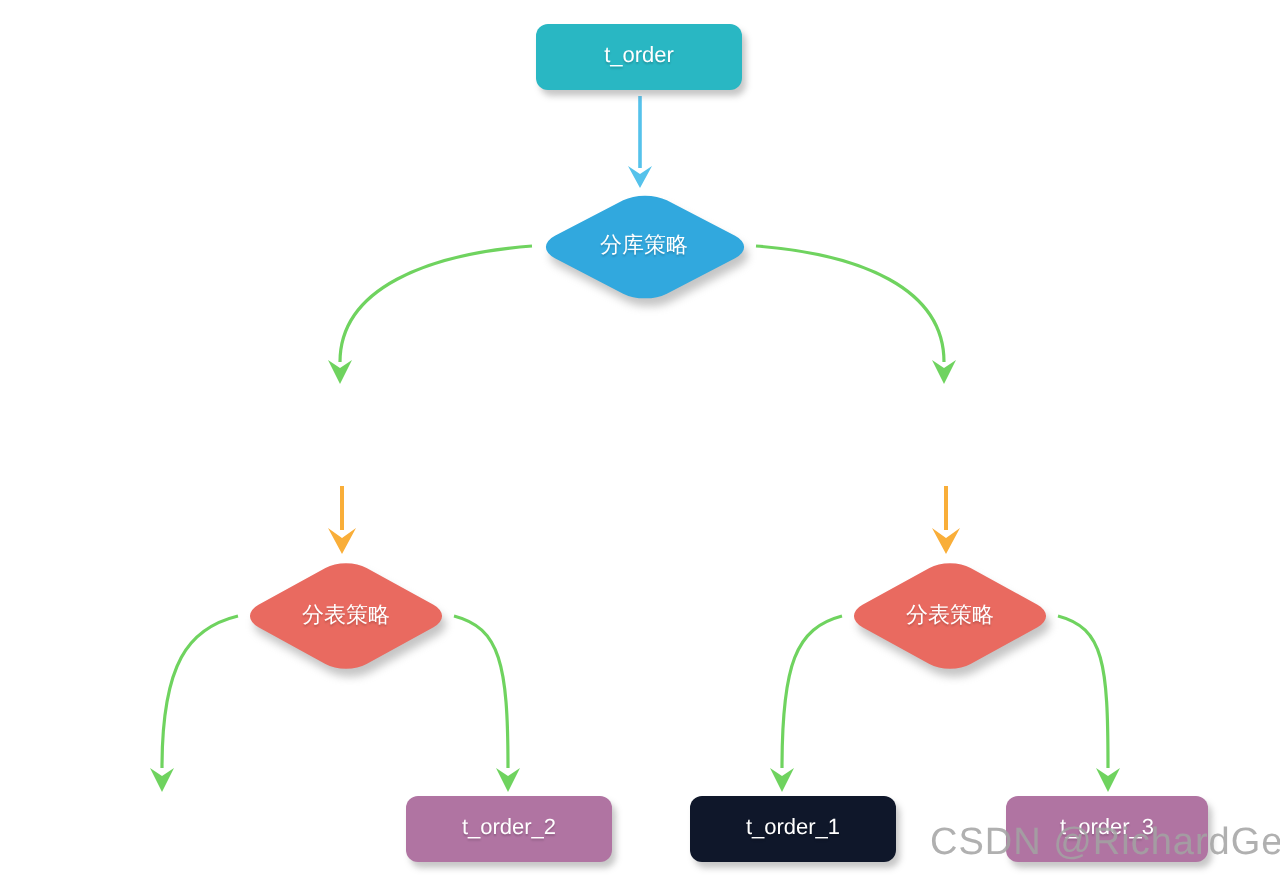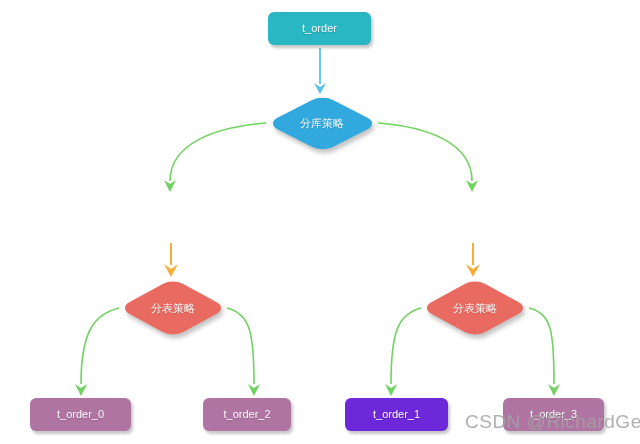--- a/index.html
+++ b/index.html
@@ -17,21 +17,21 @@
     text-shadow:0 1px 1px rgba(0,0,0,0.18);
   }
 
   
   .rect-node{
     position:absolute;border-radius:6px;
     box-shadow:2px 3px 3px rgba(130,130,130,0.45);
   }
   .rect-root{left:268px;top:12px;width:103px;height:33px;}
   .rect-t0{left:30px;top:398px;width:101px;height:33px;}
-  .rect-t2{left:203px;top:398px;width:88px;height:33px;}
+  .rect-t2{left:203px;top:398px;width:103px;height:33px;}
   .rect-t1{left:345px;top:398px;width:103px;height:33px;}
   .rect-t3{left:503px;top:398px;width:101px;height:33px;}
 
   
   .diamond{position:absolute;filter:drop-shadow(2px 4px 2px rgba(110,110,110,0.40));}
   .diamond-shape{
     position:absolute;left:50%;top:50%;border-radius:8px;
   }
   .diamond-blue{left:266px;top:94px;width:112px;height:58px;}
   .diamond-blue .diamond-shape{
@@ -109,27 +109,24 @@
 
   <div class="diamond diamond-red-left">
     <div class="diamond-shape" style="background: rgb(233, 106, 96);"></div>
     <span class="node-label">分表策略</span>
   </div>
   <div class="diamond diamond-red-right">
     <div class="diamond-shape" style="background: rgb(233, 106, 96);"></div>
     <span class="node-label">分表策略</span>
   </div>
 
-  <div class="rect-node rect-t0" style="background: rgb(176, 116, 162);">
-    <span class="node-label">t_order_0</span>
-  </div>
   <div class="rect-node rect-t2" style="background: rgb(176, 116, 162);">
     <span class="node-label">t_order_2</span>
   </div>
-  <div class="rect-node rect-t1" style="background: #6d28d9;">
+  <div class="rect-node rect-t1" style="background: #0f172a;">
     <span class="node-label">t_order_1</span>
   </div>
   <div class="rect-node rect-t3" style="background: rgb(176, 116, 162);">
     <span class="node-label">t_order_3</span>
   </div>
 
   <div class="watermark" style="color: rgb(163, 163, 163);">CSDN @RichardGeek</div>
 
 </div>
 

